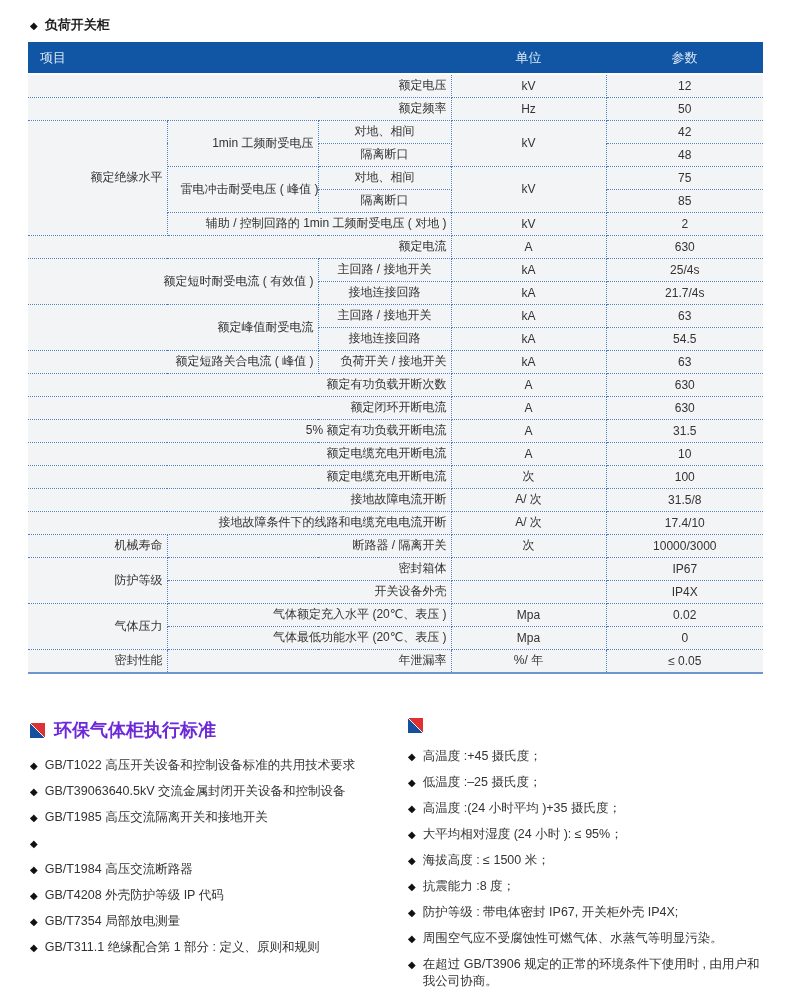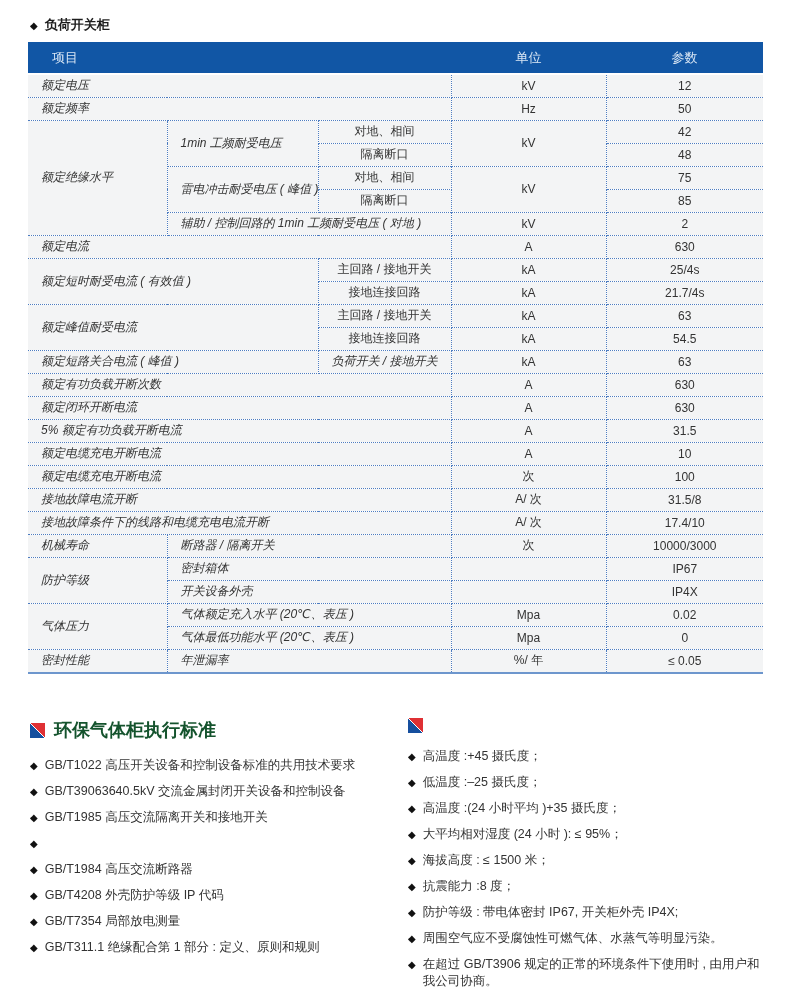--- a/index.html
+++ b/index.html
@@ -17,37 +17,37 @@
     margin: 8px 0 0 28px;
     width: 735px;
     border-bottom: 2px solid #6d96cd;
   }
   table { width: 100%; border-collapse: collapse; border: hidden; table-layout: fixed; }
   thead th {
     background: #1156a5; color: #d9e6f4;
     height: 32px; font-size: 13px; font-weight: normal;
     border: none; border-bottom: 2px solid #ffffff;
   }
-  thead th.l { text-align: left; padding-left: 24px; }
+  thead th.l { text-align: left; padding-left: 12px; }
   tbody td {
     background: #f3f4f5;
     border: 1px dotted #4d7cc0;
     font-size: 12px; color: #333;
     height: 23px; text-align: center;
     padding: 1px 4px;
     overflow: hidden; white-space: nowrap;
   }
-  tbody td.l { text-align: left; padding-left: 13px; font-style: italic; }
+  tbody td.l { text-align: right; padding-left: 13px; }
 
   .cols { display: flex; margin: 44px 30px 0 30px; }
   .col-left { width: 378px; flex: none; }
   .col-right { flex: 1; }
   .section-title {
     display: flex; align-items: center; gap: 9px;
-    color: #14532d; font-size: 18px; font-weight: bold;
+    color: #6d28d9; font-size: 18px; font-weight: bold;
   }
   .flag {
     width: 15px; height: 15px; flex: none;
     background: linear-gradient(45deg, #164f9e 47%, #ffffff 47%, #ffffff 53%, #df3034 53%);
   }
   .section ul { list-style: none; margin-top: 15px; }
   .section li {
     display: flex; align-items: flex-start;
     font-size: 12.5px; color: #333; line-height: 17px;
     margin-bottom: 9px;

